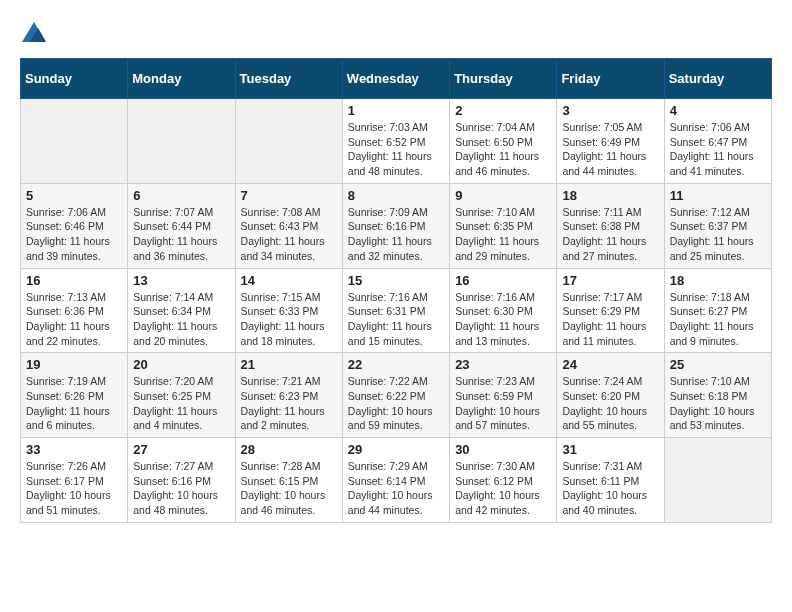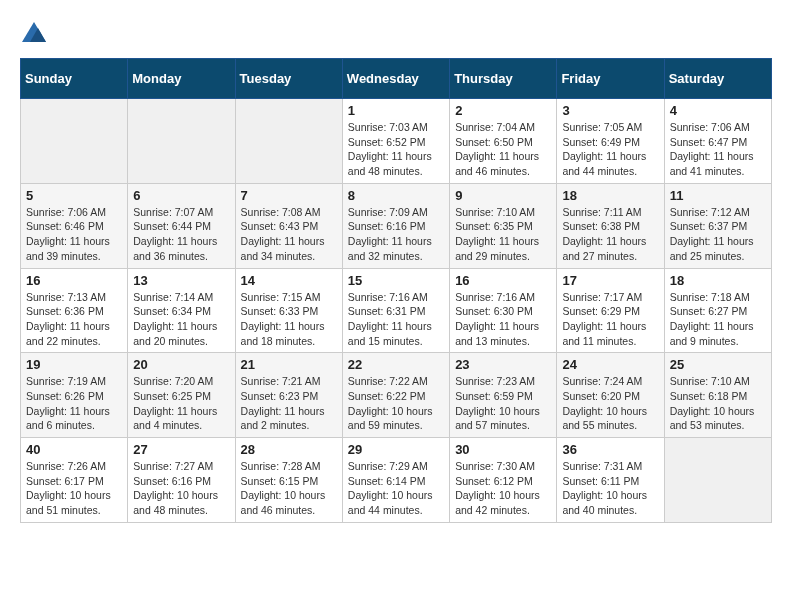--- a/index.html
+++ b/index.html
@@ -305,21 +305,21 @@
           <td>
             <span class="day-num">25</span>
             <div class="day-info">Sunrise: 7:10 AM
 Sunset: 6:18 PM
 Daylight: 10 hours
 and 53 minutes.</div>
           </td>
         </tr>
         <tr>
           <td>
-            <span class="day-num">40</span>
+            <span class="day-num">33</span>
             <div class="day-info">Sunrise: 7:26 AM
 Sunset: 6:17 PM
 Daylight: 10 hours
 and 51 minutes.</div>
           </td>
           <td>
             <span class="day-num">27</span>
             <div class="day-info">Sunrise: 7:27 AM
 Sunset: 6:16 PM
 Daylight: 10 hours
@@ -340,21 +340,21 @@
 and 44 minutes.</div>
           </td>
           <td>
             <span class="day-num">30</span>
             <div class="day-info">Sunrise: 7:30 AM
 Sunset: 6:12 PM
 Daylight: 10 hours
 and 42 minutes.</div>
           </td>
           <td>
-            <span class="day-num">36</span>
+            <span class="day-num">31</span>
             <div class="day-info">Sunrise: 7:31 AM
 Sunset: 6:11 PM
 Daylight: 10 hours
 and 40 minutes.</div>
           </td>
           <td class="empty-cell"></td>
         </tr>
       </tbody>
   </table>
 </div>

